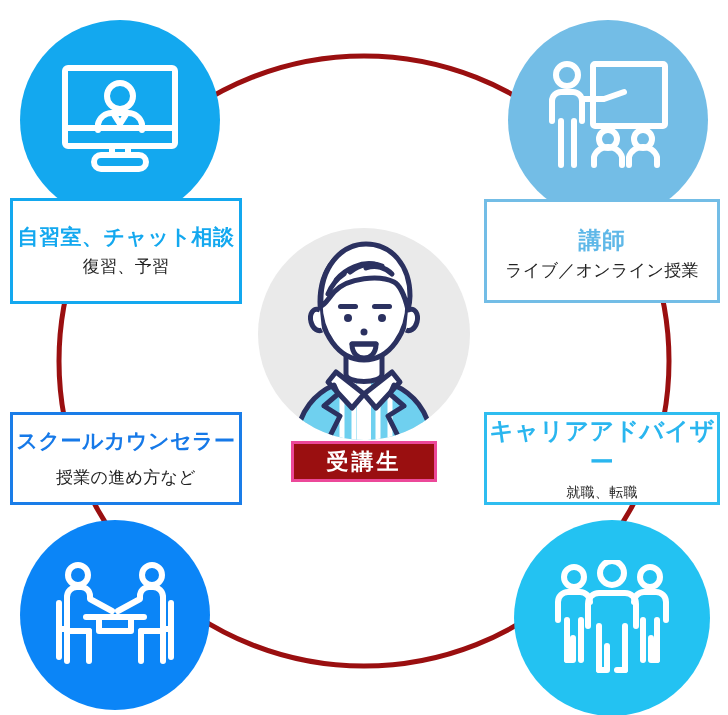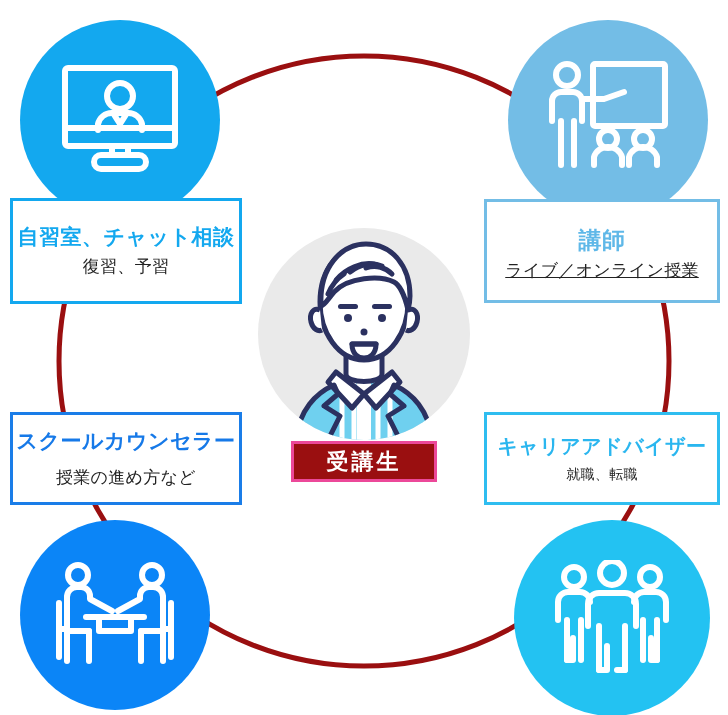--- a/index.html
+++ b/index.html
@@ -68,35 +68,35 @@
     border: 3px solid #13a8ef;
   }
   .box-tl .title { color: #13a8ef; font-size: 21px; }
   .box-tl .sub   { font-size: 17px; margin-top: 6px; text-align: right; }
 
   .box-tr {
     left: 484px; top: 199px; width: 236px; height: 104px;
     border: 3px solid #73bde6;
   }
   .box-tr .title { color: #5fb8e8; font-size: 23px; margin-top: 6px; }
-  .box-tr .sub   { font-size: 17px; margin-top: 5px; text-decoration: underline; }
+  .box-tr .sub   { font-size: 17px; margin-top: 5px; }
 
   .box-bl {
     left: 10px; top: 412px; width: 232px; height: 93px;
     border: 3px solid #1a7de8;
     gap: 7px;
   }
   .box-bl .title { color: #1679e8; font-size: 21px; }
   .box-bl .sub   { font-size: 17px; margin-top: 5px; }
 
   .box-br {
     left: 484px; top: 412px; width: 236px; height: 93px;
     border: 3px solid #2fbdf0;
   }
-  .box-br .title { color: #2ab6ef; font-size: 20px; }
+  .box-br .title { color: #2ab6ef; font-size: 24px; }
   .box-br .sub   { font-size: 14px; margin-top: 5px; }
 
   
   .avatar-wrap {
     position: absolute;
     left: 258px; top: 228px;
     width: 212px; height: 212px;
     border-radius: 50%;
     background: #eaeaea;
     overflow: hidden;

